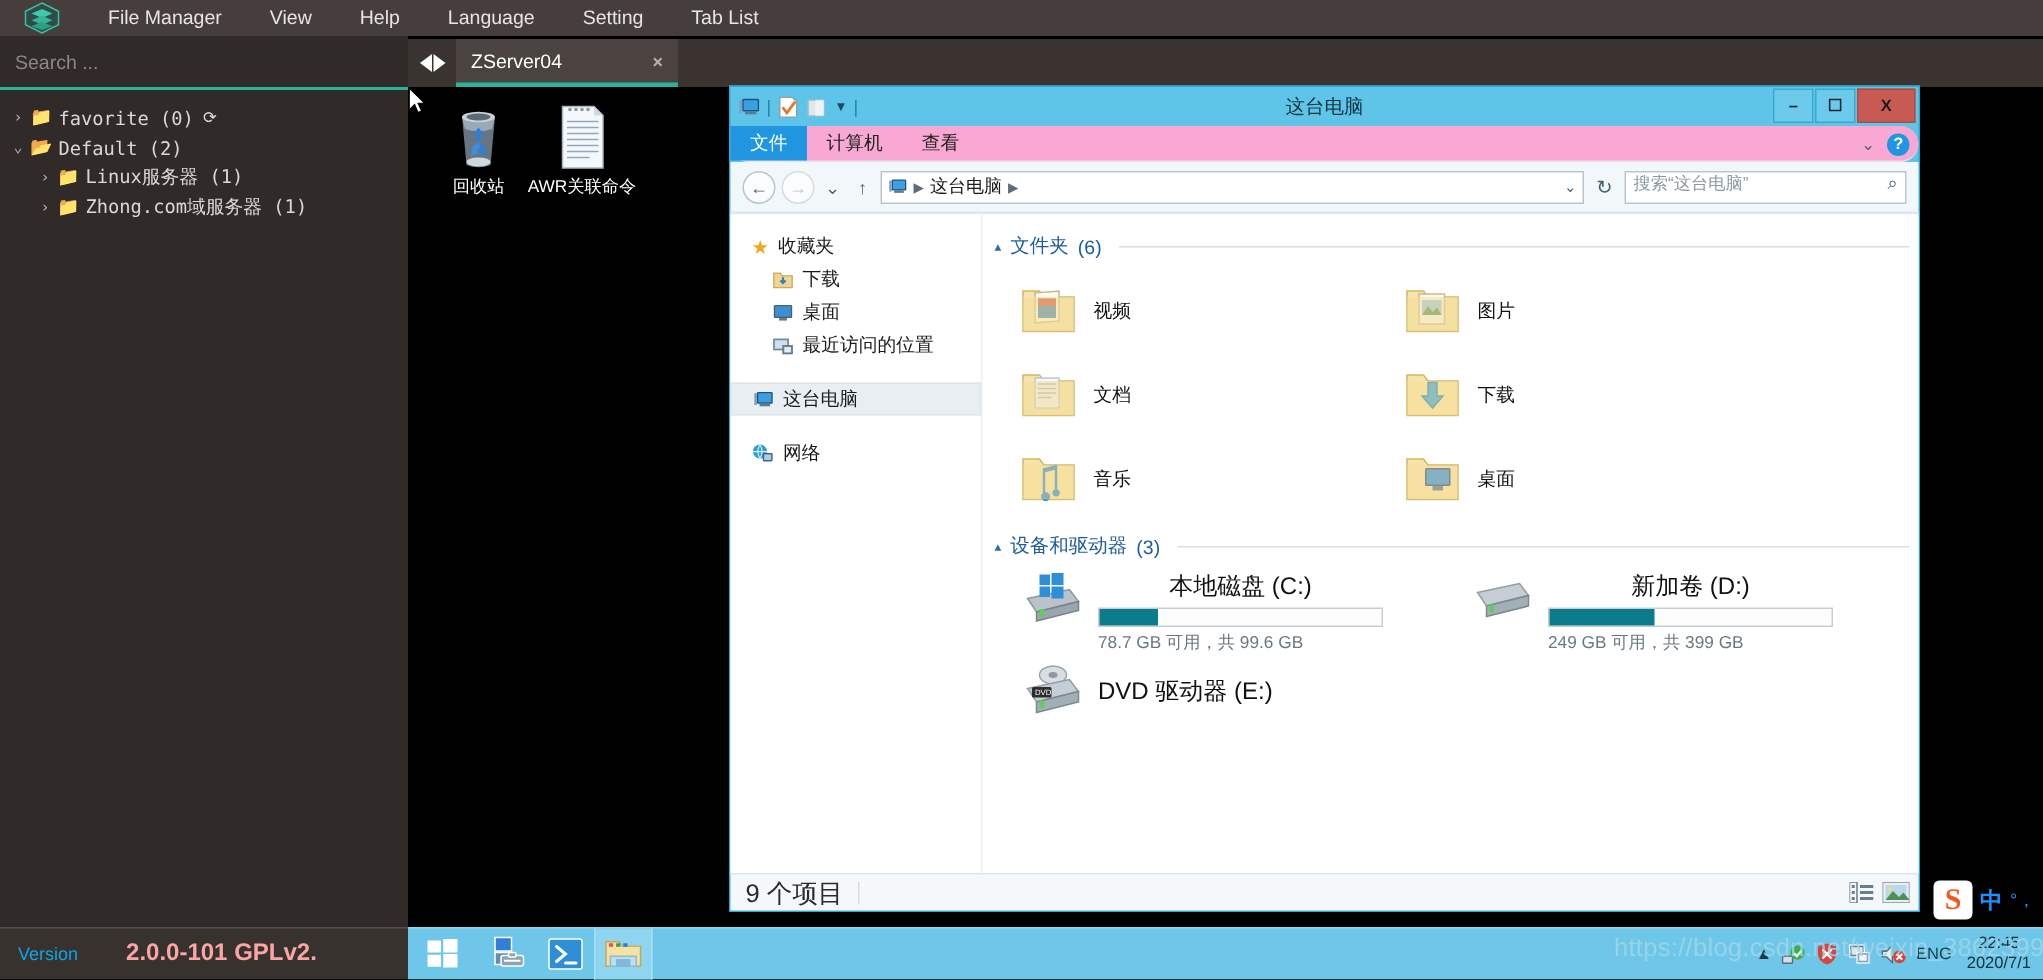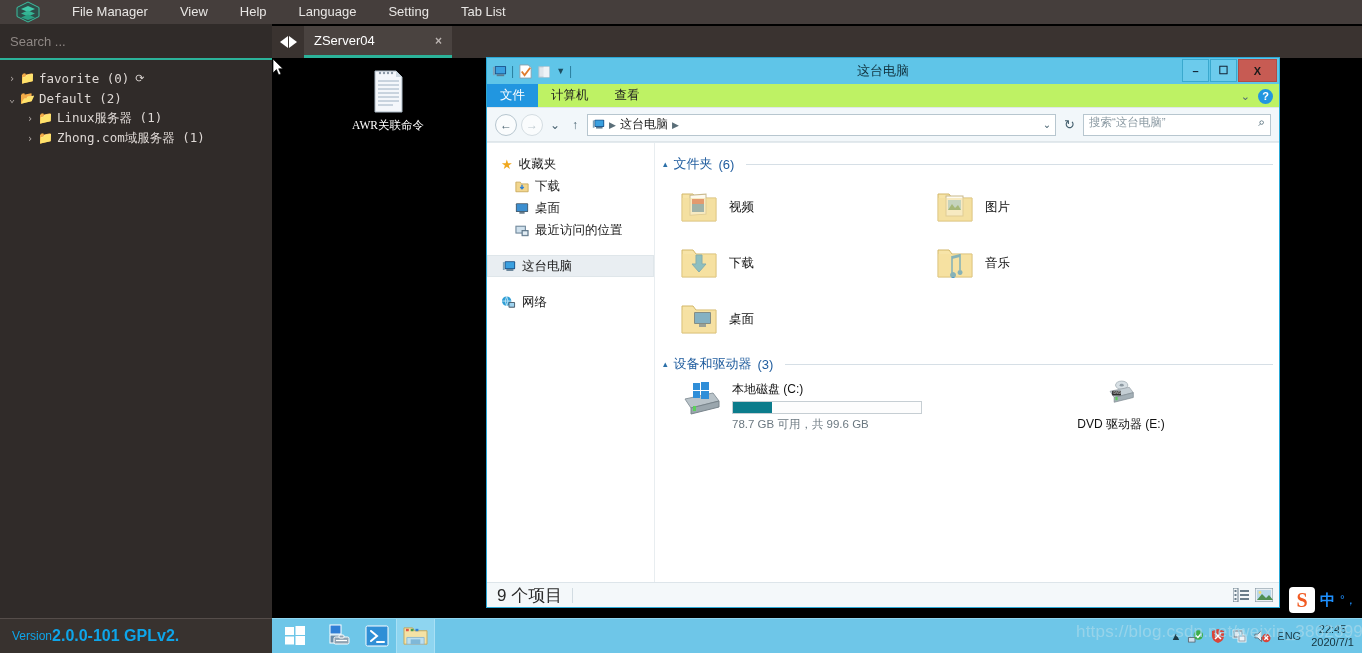--- a/index.html
+++ b/index.html
@@ -58,21 +58,21 @@
   .tree-label{ white-space:nowrap; }
   .refresh-ico{ margin-left:6px; color:#ded8d5; font-size:11px; }
   .indent{ padding-left:22px; }
 
   .app-status{
     position:absolute; left:0; top:618px; width:272px; height:35px;
     background:#38322f; border-top:1px solid #554d4a;
     display:flex; align-items:center; padding-left:12px;
   }
   .app-status span{ color:#0ea5e9; font-size:12px; }
-  .app-status b{ color:#0ea5e9; }
+  .app-status b{ color:#fca5a5;margin-left:32px; }
 
   
   .desktop{
     position:absolute; left:272px; top:58px; width:1090px; height:560px;
     background:#000;
   }
   .dicon{ position:absolute; width:84px; text-align:center; color:#fff; font-size:11.5px; line-height:14px;}
   .dicon .glyph{ display:block; height:46px; margin-bottom:4px; }
 
   .cursor{
@@ -93,22 +93,23 @@
   .win-caption{
     position:absolute; left:0; right:0; text-align:center; font-size:13px; color:#11333f;
     pointer-events:none;
   }
   .win-btns{ position:absolute; right:2px; top:1px; display:flex; gap:1px; }
   .wbtn{ width:27px;height:23px;display:flex;align-items:center;justify-content:center;
          background:#6ccbec;border:1px solid #3aa9ce; color:#123; font-size:11px; font-weight:bold;}
   .wbtn.close{ background:#c75b53; border-color:#b14c44; color:#1a1a1a; width:39px;}
 
   .ribbon{
-    height:24px; background:#bef264; display:flex; align-items:stretch; position:relative;
+    height:24px; background:#f9a8d4; display:flex; align-items:stretch; position:relative;
     border-bottom:1px solid #dfe6ea;
+    border-radius:12px;
   }
   .rtab{ padding:0 13px; display:flex; align-items:center; font-size:12.5px; color:#222; }
   .rtab.active{ background:#2196e0; color:#fff; }
   .ribbon-right{ position:absolute; right:6px; top:0; height:24px; display:flex; align-items:center; gap:8px;}
   .help-circle{
     width:15px;height:15px;border-radius:50%;background:#2196e0;color:#fff;
     font-size:11px;display:flex;align-items:center;justify-content:center;font-weight:bold;
   }
 
   .addrbar{
@@ -149,25 +150,25 @@
   .grp-head .t{ font-size:13px; color:#1f5c9e; white-space:nowrap;}
   .grp-head .rule{ flex:1; height:1px; background:#d6dfe6; margin-left:6px;}
 
   .fgrid{ display:flex; flex-wrap:wrap; }
   .fitem{ width:256px; height:56px; display:flex; align-items:center; gap:10px; padding-left:16px;}
   .fitem .name{ font-size:12.5px; color:#111; }
 
   .dgrid{ display:flex; flex-wrap:wrap; }
   .ditem{ width:300px; height:54px; display:flex; gap:9px; padding-left:16px; align-items:flex-start;}
   .dmeta{ padding-top:2px; }
-  .dname{ font-size:12px; color:#111; }
+  .dname{ font-size:16px; color:#111;text-align:center; }
   .bar{ width:190px;height:13px;background:#fdfdfd;border:1px solid #c6ced3;margin-top:3px;}
   .bar i{ display:block;height:100%; background:#0b7c8c;}
   .dsub{ font-size:11.5px; color:#6b7880; margin-top:3px;}
-  .ditem.nobar{ align-items:center;flex-direction:column; }
+  .ditem.nobar{ align-items:center; }
 
   .win-foot{
     height:25px; background:#f4f8fa; border-top:1px solid #dde5ea;
     display:flex; align-items:center; padding:0 6px 0 10px; font-size:17px; color:#2b2b2b;
   }
   .foot-sep{ width:1px;height:15px;background:#d2dce2;margin-left:10px;}
   .foot-right{ margin-left:auto; display:flex; gap:6px; align-items:center;}
 
   
   .taskbar{
@@ -261,22 +262,37 @@
     </div>
   </div>
 
   <div class="app-status">
     <span>Version </span>
     <b>2.0.0-101 GPLv2.</b>
   </div>
 
   <div class="desktop">
 
-
-    <div class="dicon" style="left:74px; top:10px;font-family:Liberation Serif, serif;">
+    <div class="dicon" style="left:5px; top:10px;">
+      <span class="glyph">
+        <svg width="44" height="46" viewBox="0 0 44 46">
+          <path d="M11 10 L33 10 L30 42 Q22 45 14 42 Z" fill="#6d7b87" opacity="0.95"></path>
+          <path d="M11 10 L33 10 L31 18 Q22 21 13 18 Z" fill="#9aa9b5"></path>
+          <ellipse cx="22" cy="10" rx="11" ry="3.5" fill="#c7d2da"></ellipse>
+          <ellipse cx="22" cy="10" rx="8" ry="2.3" fill="#5d6a74"></ellipse>
+          <ellipse cx="22" cy="40" rx="8" ry="3" fill="#cfd8df"></ellipse>
+          <path d="M18 22 l4 -5 4 5 -2.5 0 0 4 -3 0 0 -4z" fill="#2f7fd6"></path>
+          <path d="M26 30 l1 6 -5 -2 1.5 -1.6 -3 -2.6 2 -3 3 2.6z" fill="#2f7fd6"></path>
+          <path d="M18 30 l-1 6 5 -2 -1.5 -1.6 3 -2.6 -2 -3 -3 2.6z" fill="#3b8fe0"></path>
+        </svg>
+      </span>
+      <span>回收站</span>
+    </div>
+
+    <div class="dicon" style="left:74px; top:10px;">
       <span class="glyph">
         <svg width="38" height="46" viewBox="0 0 38 46">
           <path d="M6 3 L27 3 L33 9 L33 44 L6 44 Z" fill="#f4f7fb" stroke="#a9b6c2" stroke-width="1"></path>
           <path d="M27 3 L33 9 L27 9 Z" fill="#cfd9e2"></path>
           <g stroke="#93a7bb" stroke-width="0.9">
             <line x1="9" y1="13" x2="30" y2="13"></line>
               <line x1="9" y1="17" x2="30" y2="17"></line>
             <line x1="9" y1="21" x2="30" y2="21"></line>
               <line x1="9" y1="25" x2="30" y2="25"></line>
             <line x1="9" y1="29" x2="30" y2="29"></line>
@@ -444,20 +460,34 @@
               <rect x="11" y="8" width="17" height="20" fill="#fdfaf0" stroke="#c9b98c"></rect>
               <rect x="13" y="12" width="13" height="10" fill="#8fc8e8"></rect>
               <path d="M13 22 l4 -6 3 4 3 -3 3 5z" fill="#4a8a4f"></path>
               <path d="M3 10 L17 10 L37 10 L37 33 L3 33 Z" fill="#f3dd9a" opacity="0.55"></path>
             </svg>
             <span class="name">图片</span>
           </div>
           <div class="fitem">
             <svg width="40" height="38" viewBox="0 0 40 38">
               <path d="M3 6 L14 6 L17 10 L37 10 L37 33 L3 33 Z" fill="#f7e4a8" stroke="#d3b768"></path>
+              <rect x="11" y="8" width="16" height="20" fill="#f2f7fa" stroke="#b9c8d2"></rect>
+              <g stroke="#9fb3c2" stroke-width="1">
+                  <line x1="13" y1="12" x2="25" y2="12"></line>
+                  <line x1="13" y1="15" x2="25" y2="15"></line>
+                  <line x1="13" y1="18" x2="25" y2="18"></line>
+                  <line x1="13" y1="21" x2="22" y2="21"></line>
+                </g>
+              <path d="M3 10 L17 10 L37 10 L37 33 L3 33 Z" fill="#f3dd9a" opacity="0.55"></path>
+            </svg>
+            <span class="name">文档</span>
+          </div>
+          <div class="fitem">
+            <svg width="40" height="38" viewBox="0 0 40 38">
+              <path d="M3 6 L14 6 L17 10 L37 10 L37 33 L3 33 Z" fill="#f7e4a8" stroke="#d3b768"></path>
               <path d="M17 11 l6 0 0 9 4 0 -7 8 -7 -8 4 0z" fill="#3aa6e0" stroke="#2a86bd"></path>
               <path d="M3 10 L17 10 L37 10 L37 33 L3 33 Z" fill="#f3dd9a" opacity="0.45"></path>
             </svg>
             <span class="name">下载</span>
           </div>
           <div class="fitem">
             <svg width="40" height="38" viewBox="0 0 40 38">
               <path d="M3 6 L14 6 L17 10 L37 10 L37 33 L3 33 Z" fill="#f7e4a8" stroke="#d3b768"></path>
               <path d="M17 12 l8 -2 0 3 -8 2z M18 28 a3 3 0 1 0 0.1 0 M25 26 a2.5 2.5 0 1 0 0.1 0" fill="#2f8fd0"></path>
               <path d="M17 12 l0 17 M25 10 l0 16" stroke="#2f8fd0" stroke-width="1.6" fill="none"></path>
@@ -499,20 +529,34 @@
             </svg>
             <div class="dmeta">
               <div class="dname">本地磁盘 (C:)</div>
               <div class="bar">
                   <i style="width:21%"></i>
                 </div>
               <div class="dsub">78.7 GB 可用，共 99.6 GB</div>
             </div>
           </div>
 
+          <div class="ditem">
+            <svg width="44" height="38" viewBox="0 0 44 38">
+              <path d="M6 16 L34 10 L40 18 L12 25 Z" fill="#c4ced4" stroke="#929ca3"></path>
+              <path d="M12 25 L40 18 L40 25 L12 32 Z" fill="#a3afb6" stroke="#7d888f"></path>
+              <rect x="14" y="24" width="3" height="5" fill="#5ad05a"></rect>
+            </svg>
+            <div class="dmeta">
+              <div class="dname">新加卷 (D:)</div>
+              <div class="bar">
+                  <i style="width:37%"></i>
+                </div>
+              <div class="dsub">249 GB 可用，共 399 GB</div>
+            </div>
+          </div>
 
           <div class="ditem nobar" style="width:300px;">
             <svg width="44" height="38" viewBox="0 0 44 38">
               <ellipse cx="23" cy="9" rx="9" ry="6" fill="#d7dfe4" stroke="#9aa5ac"></ellipse>
               <ellipse cx="23" cy="9" rx="3" ry="2" fill="#8d99a1"></ellipse>
               <path d="M6 18 L34 12 L40 20 L12 27 Z" fill="#c4ced4" stroke="#929ca3"></path>
               <path d="M12 27 L40 20 L40 27 L12 34 Z" fill="#a3afb6" stroke="#7d888f"></path>
               <rect x="9" y="17" width="13" height="7" rx="1" fill="#2d2d2d"></rect>
               <text x="11" y="22.6" font-size="5.2" fill="#fff" font-family="Liberation Sans, sans-serif">DVD</text>
               <rect x="14" y="26" width="3" height="5" fill="#5ad05a"></rect>

